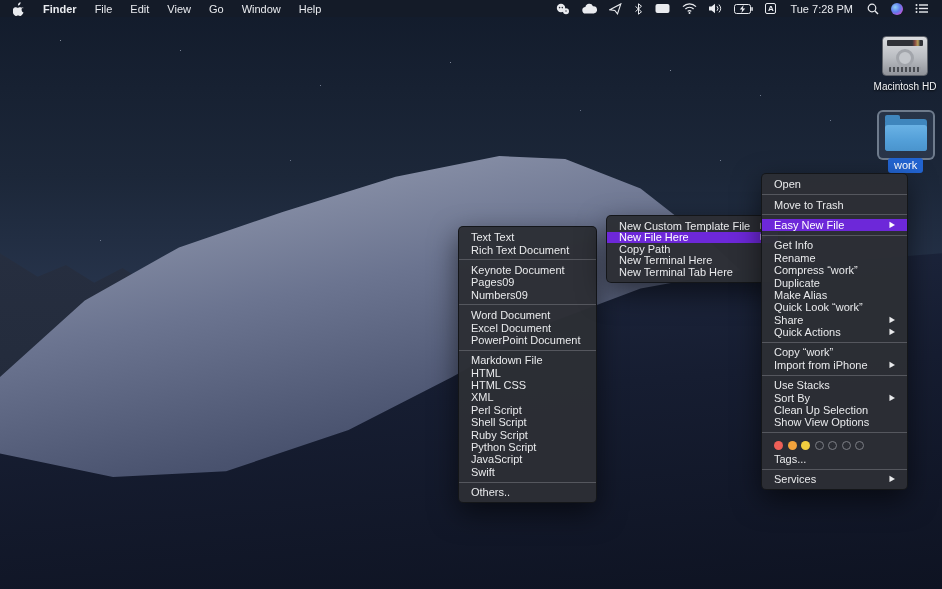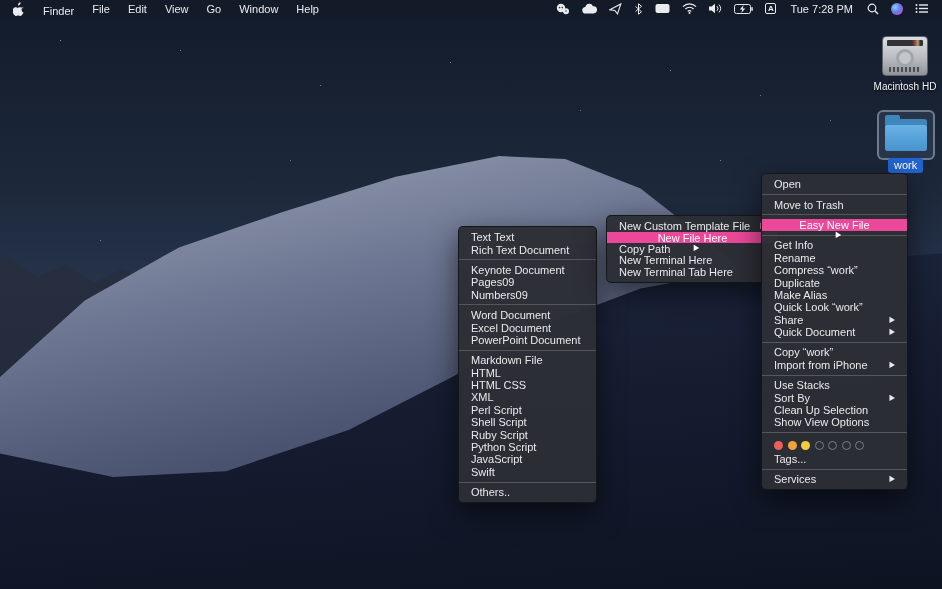--- a/index.html
+++ b/index.html
@@ -23,21 +23,21 @@
     background:linear-gradient(168deg,#c3c8d5 4%,#9aa1b5 22%,#6b7490 45%,#49526e 65%,#353e59 82%,#2b3350 100%); }
   .dune-dark { position:absolute; inset:0;
     clip-path:polygon(0 77%, 12% 81%, 24% 80%, 37% 73%, 48% 64%, 58% 55%, 68% 49%, 80% 45.5%, 100% 43%, 100% 100%, 0 100%);
     background:linear-gradient(175deg,#2c3650 0%,#222c45 30%,#161d31 65%,#0e1322 100%); }
 
   
   .menubar { position:absolute; top:0; left:0; right:0; height:17px; z-index:40;
     background:rgba(21,27,40,.92); display:flex; align-items:center; color:#e9ebef; font-size:11px; }
   .mb-left { display:flex; align-items:center; height:100%; }
   .mb-item { padding:0 9px; display:flex; align-items:center; height:100%; }
-  .mb-item.bold { font-weight:normal;align-items:flex-end; }
+  .mb-item.bold { font-weight:bold; }
   .mb-apple { padding:0 10px 0 13px; display:flex; align-items:center; height:100%; }
   .mb-right { margin-left:auto; display:flex; align-items:center; height:100%; padding-right:8px; }
   .st-ic { display:flex; align-items:center; justify-content:center; padding:0 6px; height:100%; }
   .mb-clock { padding:0 8px; white-space:nowrap; }
   .kbd-a { display:inline-flex; align-items:center; justify-content:center; width:11px; height:11px;
     border:1px solid #e9ebef; border-radius:2px; font-size:8px; font-weight:bold; line-height:1; }
   .siri-ball { width:12px; height:12px; border-radius:50%;
     background:radial-gradient(circle at 35% 35%, #8fd0f5 0%, #5f7aec 45%, #b75ad8 75%, #33308f 100%); }
 
   
@@ -62,21 +62,21 @@
   .folder-pill { position:absolute; left:888px; top:158px; z-index:2; background:#2264d1; color:#fff;
     font-size:11px; padding:1px 6px 2px; border-radius:3px; text-shadow:none; }
 
   
   .menu { position:absolute; background:rgba(44,46,53,.97); border:1px solid rgba(15,16,19,.8);
     border-radius:5px; box-shadow:0 10px 28px rgba(0,0,0,.55); padding:4px 0; color:#e9eaec;
     font-size:11px; z-index:30;margin-top:44px; }
   .mi { height:12.4px; display:flex; align-items:center; padding:0 12px; white-space:nowrap; }
   .mi .lbl { flex:1 1 auto; }
   .mi .arr { flex:0 0 auto; font-size:7px; margin-left:8px; transform:scaleY(1.15); }
-  .mi.hl { background:#ec4899; color:#fff;flex-direction:column; }
+  .mi.hl { background:#6d28d9; color:#fff; }
   .sep { height:1px; background:#55575e; margin:3.5px 0; }
   .menu-ctx { left:761px; top:129px; width:147px; }
   .menu-newfile { left:606px; top:171px; width:173px; }
   .menu-newfile .mi { height:11.5px; }
   .menu-types { left:458px; top:182px; width:139px; }
   .dots-row { display:flex; align-items:center; gap:4.5px; padding:4px 12px 3px; height:16px; }
   .dot { width:9px; height:9px; border-radius:50%; }
   .dot.empty { background:transparent; border:1px solid #7b7d84; }
 
   svg.ic { display:block; }
@@ -327,21 +327,21 @@
       <span class="lbl">Make Alias</span>
     </div>
   <div class="mi">
       <span class="lbl">Quick Look “work”</span>
     </div>
   <div class="mi">
     <span class="lbl">Share</span>
     <span class="arr">▶</span>
   </div>
   <div class="mi">
-    <span class="lbl">Quick Document</span>
+    <span class="lbl">Quick Actions</span>
     <span class="arr">▶</span>
   </div>
   <div class="sep"></div>
   <div class="mi">
       <span class="lbl">Copy “work”</span>
     </div>
   <div class="mi">
     <span class="lbl">Import from iPhone</span>
     <span class="arr">▶</span>
   </div>

